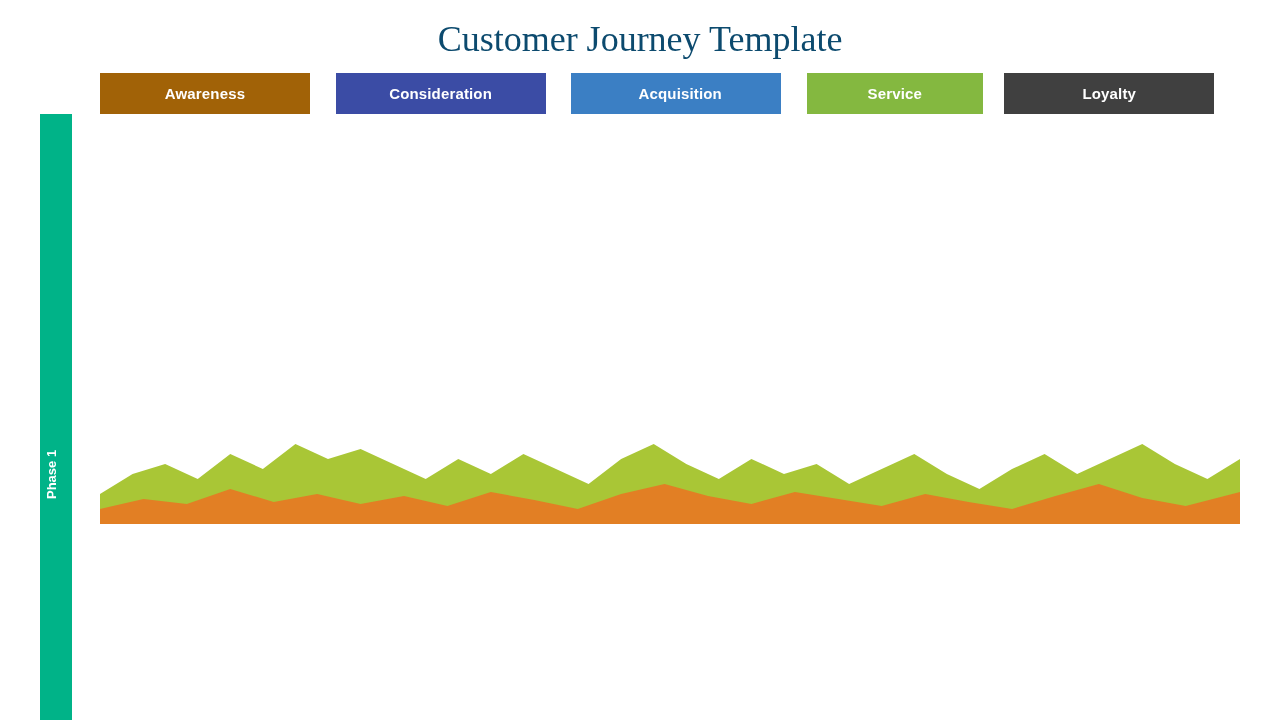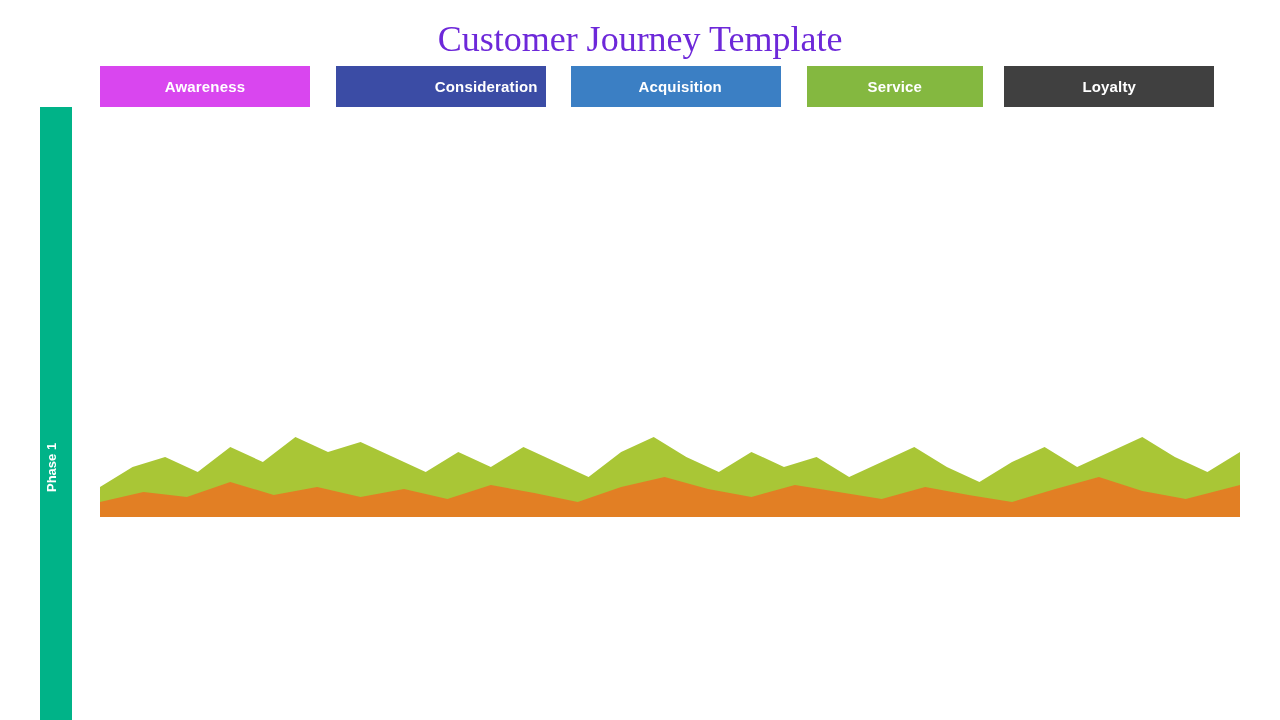--- a/index.html
+++ b/index.html
@@ -10,22 +10,22 @@
       height: 720px;
       overflow: hidden;
       display: flex;
       flex-direction: column;
       align-items: center;
       padding: 18px 40px 18px 40px;
     }
     .page-title {
       font-size: 36px;
       font-weight: 400;
-      color: #6d28d9;
-      margin-bottom: 6px;
+      color: #0c4a6e;
+      margin-bottom: 13px;
       font-family: 'Georgia', serif;
       text-align: left;
     }
     .main-table {
       width: 100%;
       border-collapse: separate;
       border-spacing: 0;
     }
     
     .header-row th {
@@ -37,22 +37,22 @@
     }
     .col-header {
       font-weight: bold;
       color: #fff;
       font-size: 15px;
       font-family: Arial, sans-serif;
       text-align: center;
       padding: 12px 8px;
       letter-spacing: 0.01em;
     }
-    .col-awareness { background: #d946ef; width: 210px; }
-    .col-consideration { background: #3b4ca5; width: 210px; text-align: right; }
+    .col-awareness { background: #a16207; width: 210px; }
+    .col-consideration { background: #3b4ca5; width: 210px; }
     .col-acquisition { background: #3b7fc4; width: 210px; padding-left: 16px; }
     .col-service { background: #84b840; width: 176px; }
     .col-loyalty { background: #404040; width: 210px; }
 
     
     .chart-row td {
       padding: 0;
       vertical-align: middle;
     }
     .phase-sidebar {

